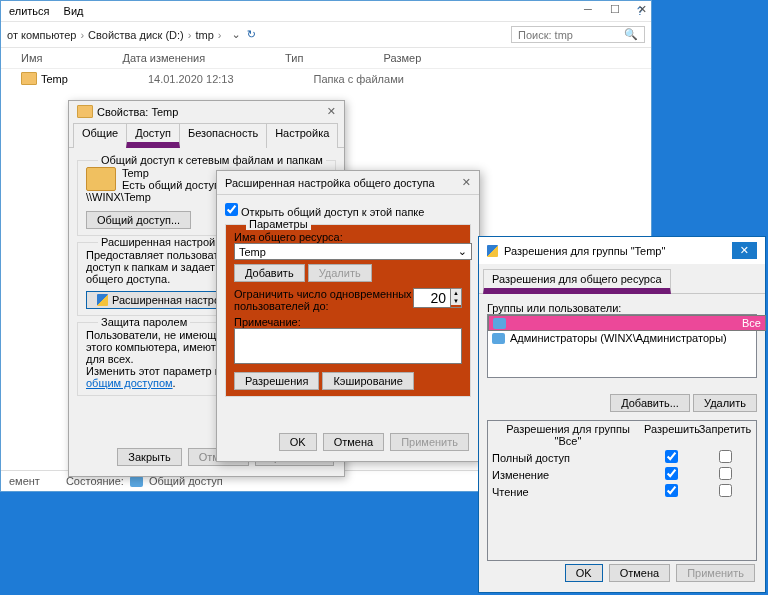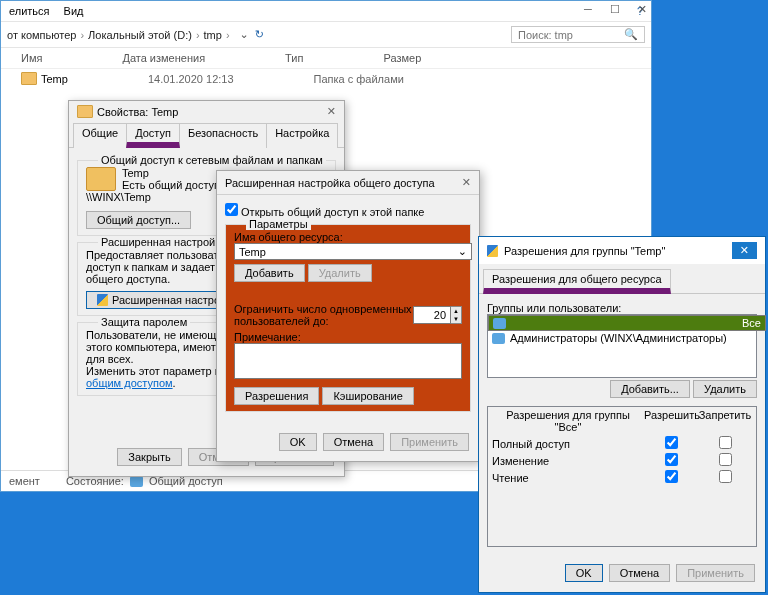--- a/index.html
+++ b/index.html
@@ -1,17 +1,17 @@
 <!DOCTYPE html>
 <html><head>
 <meta charset="utf-8">
 <style>
 html,body{margin:0;padding:0;font-family:"Segoe UI",Tahoma,sans-serif;font-size:11px;color:#000;background:#1e7bd6;width:768px;height:595px;overflow:hidden}
 .btn{background:#e1e1e1;border:1px solid #adadad;padding:2px 10px;font-size:11px;cursor:pointer}
-.inp{border:1px solid #7a7a7a;background:#fff;padding:1px 4px;font-size:11px}
+.inp{border:1px solid #7a7a7a;background:#fff;padding:1px 4px;font-size:14px}
 .group{border:1px solid #d9d9d9;padding:6px 8px;margin:6px 0;position:relative}
 .group>.legend{position:absolute;top:-7px;left:20px;background:#f0f0f0;padding:0 3px}
 a.link{color:#0066cc;text-decoration:underline;cursor:pointer}
 
 
 .explorer{position:absolute;left:0;top:0;width:650px;height:490px;background:#fff;border:1px solid #5a9dd6}
 .ex-controls{position:absolute;right:4px;top:2px;display:flex;gap:18px;color:#555}
 .ex-controls span{cursor:pointer}
 .ex-menu{padding:4px 8px;display:flex;gap:14px;border-bottom:1px solid #e5e5e5}
 .ex-addr{display:flex;align-items:center;gap:6px;padding:4px 6px;border-bottom:1px solid #e5e5e5}
@@ -48,21 +48,21 @@
 .spinbtns span{font-size:6px;line-height:6px;padding:1px 2px;background:#e8e8e8;cursor:pointer}
 .txtar{border:1px solid #7a7a7a;background:#fff;height:34px}
 
 
 .perm{position:absolute;left:478px;top:236px;width:286px;height:355px;background:#f0f0f0;border:1px solid #0a64ad}
 .perm .bar{background:#fff;padding:5px 8px;display:flex;align-items:center;gap:6px;color:#000}
 .perm .bar .shield{margin:0}
 .perm .barx{margin-left:auto;background:#1979ca;color:#fff;padding:2px 8px;cursor:pointer}
 .userlist{border:1px solid #828790;background:#fff;height:62px}
 .userlist .u{display:flex;align-items:center;gap:5px;padding:1px 4px}
-.userlist .u.sel{background:#4d7c0f;color:#fff}
+.userlist .u.sel{background:#ec4899;color:#fff}
 .pgrid{border:1px solid #828790}
 .pgrid .hdr2{display:flex;font-size:11px;padding:2px 4px}
 .pgrid .hdr2 span:first-child{flex:1}
 .pgrid .hdr2 span{width:54px;text-align:center}
 .pgrid .r{display:flex;padding:1px 4px;align-items:center}
 .pgrid .r span:first-child{flex:1}
 .pgrid .r .cb{width:54px;text-align:center}
 input[type=checkbox]{margin:0}
 </style>
 </head>
@@ -76,21 +76,21 @@
   </div>
   <div class="ex-menu">
     <span>елиться</span>
     <span>Вид</span>
     <span style="margin-left:auto;color:#1b5fa6">?</span>
   </div>
   <div class="ex-addr">
     <div class="crumb">
       <span class="bc">от компьютер</span>
         <span class="chev">›</span>
-      <span class="bc">Локальный этой (D:)</span>
+      <span class="bc">Свойства диск (D:)</span>
         <span class="chev">›</span>
       <span class="bc">tmp</span>
         <span class="chev">›</span>
     </div>
     <span style="margin-left:4px;color:#555">⌄</span>
     <span class="refresh">↻</span>
     <div class="search">
       <span>Поиск: tmp</span>
       <span style="margin-left:auto">🔍</span>
     </div>
@@ -175,21 +175,21 @@
       <span class="legend">Параметры</span>
       <div>Имя общего ресурса:</div>
       <div class="sel">
           <span>Temp</span>
           <span>⌄</span>
         </div>
       <div style="margin-top:4px">
         <button class="btn">Добавить</button>
         <button class="btn" style="color:#999">Удалить</button>
       </div>
-      <div style="display:flex;align-items:center;margin-top:21px">
+      <div style="display:flex;align-items:flex-start;margin-top:6px">
         <div style="white-space:pre-line;flex:1">Ограничить число одновременных
 пользователей до:</div>
         <div class="spin">
           <input class="inp" value="20" style="">
           <div class="spinbtns">
               <span>▲</span>
               <span>▼</span>
             </div>
         </div>
       </div>
@@ -222,21 +222,21 @@
     <div class="userlist">
       <div class="u sel">
           <span class="users-ico"></span>
           <span>Все</span>
         </div>
       <div class="u">
           <span class="users-ico"></span>
           <span>Администраторы (WINX\Администраторы)</span>
         </div>
     </div>
-    <div style="text-align:right;margin-top:2px">
+    <div style="text-align:right;margin-top:16px">
       <button class="btn">Добавить...</button>
       <button class="btn">Удалить</button>
     </div>
     <div class="pgrid" style="margin-top:8px">
       <div class="hdr2">
           <span>Разрешения для группы "Все"</span>
           <span>Разрешить</span>
           <span>Запретить</span>
         </div>
       <div id="permrows">

